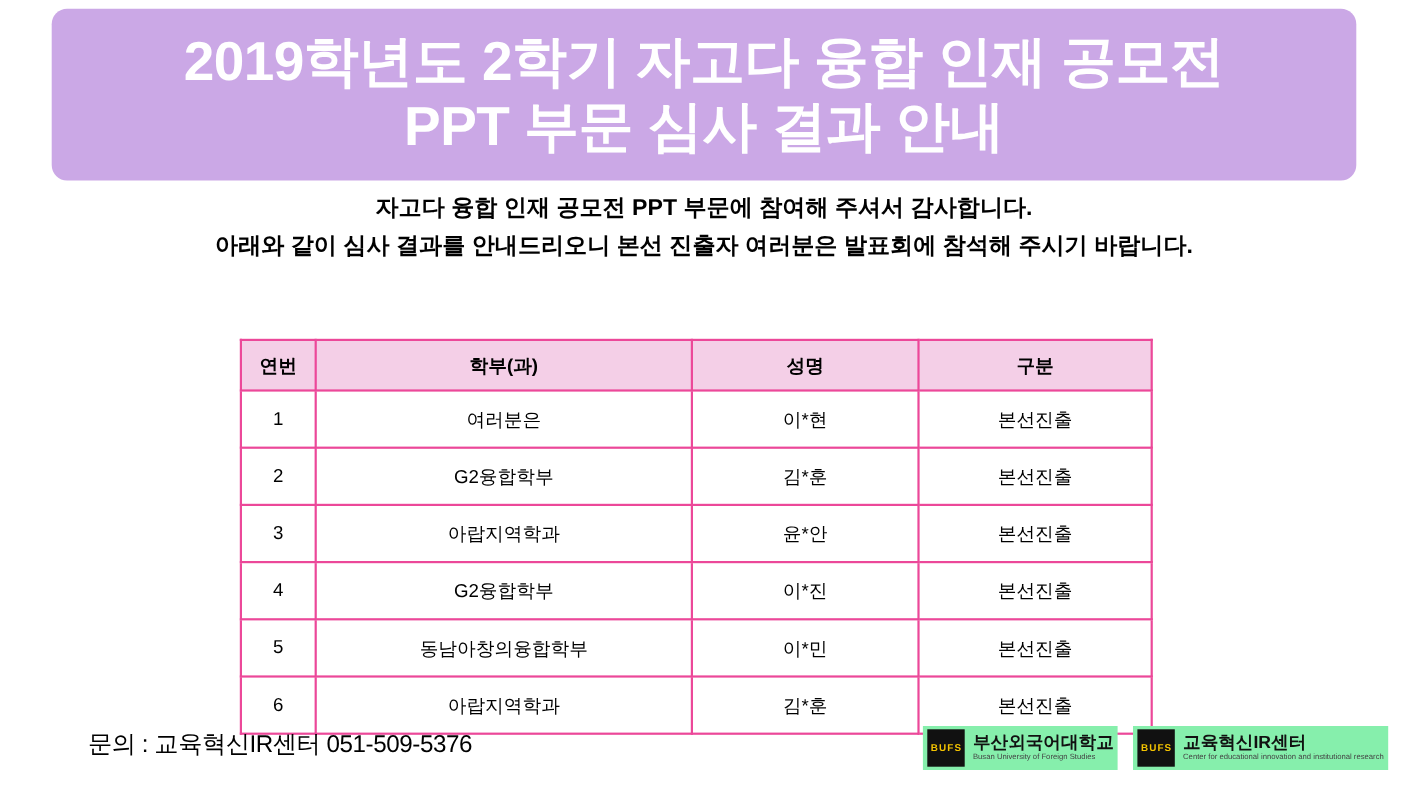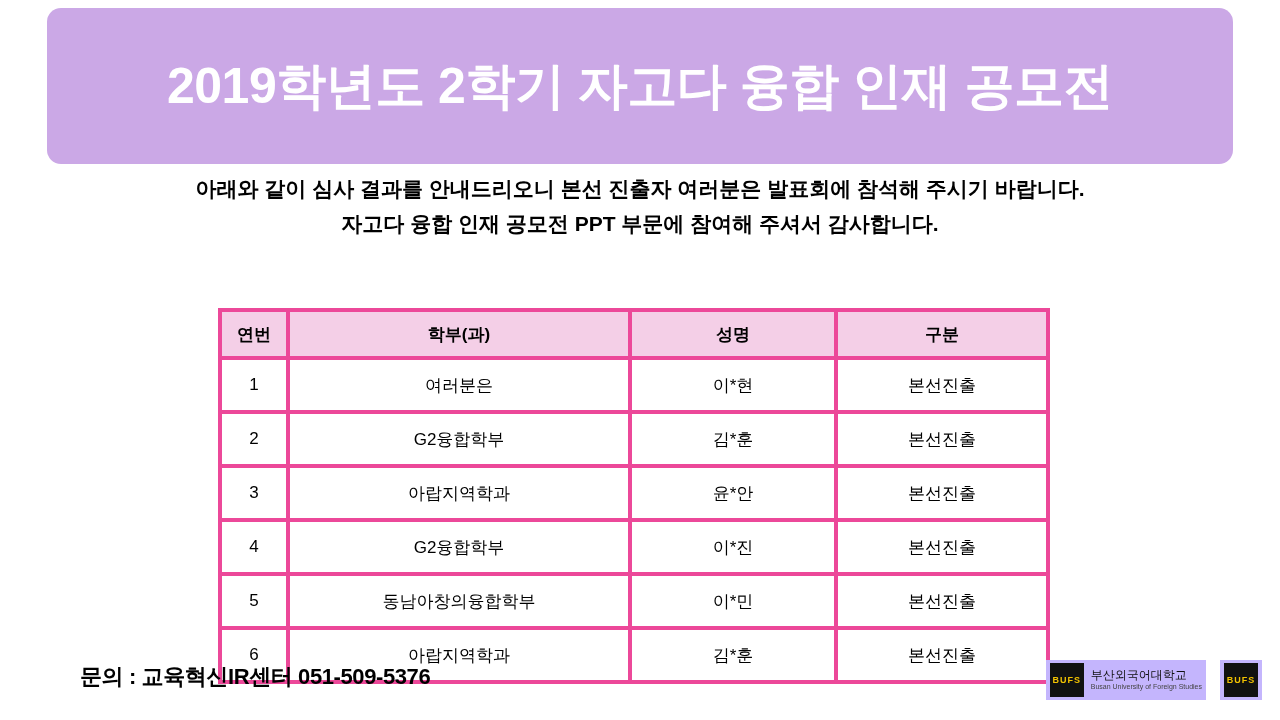--- a/index.html
+++ b/index.html
@@ -71,21 +71,21 @@
     top: 308px;
     width: 828px;
   }
   table.result-table {
     border-collapse: collapse;
     width: 828px;
     table-layout: fixed;
   }
   table.result-table th,
   table.result-table td {
-    border: 4px solid #ec4899;
+    border: 2px solid #ec4899;
     text-align: center;
     vertical-align: middle;
     font-size: 17px;
     color: #000000;
     height: 50px;
     padding: 0;
   }
   table.result-table thead th {
     background: #f4cfe7;
     font-weight: bold;
@@ -100,39 +100,39 @@
   col.c-dept  { width: 342px; }
   col.c-name  { width: 206px; }
   col.c-type  { width: 212px; }
 
   
   .footer-contact {
     position: absolute;
     left: 80px;
     top: 662px;
     font-size: 22px;
-    font-weight: bold;
+    font-weight: normal;
     letter-spacing: -0.4px;
     color: #000000;
     white-space: nowrap;
   }
 
   .logos {
     position: absolute;
     right: 18px;
     top: 660px;
     display: flex;
     align-items: center;
     gap: 14px;
   }
   .logo {
     display: flex;
     align-items: center;
     gap: 7px;
-    background: #c4b5fd;
+    background: #86efac;
     padding: 3px 4px;
   }
   .logo-mark {
     width: 34px;
     height: 34px;
     background: #111111;
     color: #f2c200;
     font-size: 9px;
     font-weight: bold;
     line-height: 11px;
@@ -143,43 +143,44 @@
     letter-spacing: 1px;
     box-sizing: border-box;
   }
   .logo-text {
     display: flex;
     flex-direction: column;
     justify-content: center;
     line-height: 1.12;
   }
   .logo-text .ko {
-    font-size: 12px;
-    font-weight: normal;
+    font-size: 16px;
+    font-weight: bold;
     color: #111111;
     white-space: nowrap;
   }
   .logo-text .en {
     font-size: 7px;
     color: #444444;
     white-space: nowrap;
   }
 </style>
 </head>
 <body>
 
 <div class="slide">
 
   <div class="title-banner">
     <div class="title-line">2019학년도 2학기 자고다 융합 인재 공모전</div>
+    <div class="title-line">PPT 부문 심사 결과 안내</div>
   </div>
 
   <div class="intro">
+    <div class="intro-line">자고다 융합 인재 공모전 PPT 부문에 참여해 주셔서 감사합니다.</div>
     <div class="intro-line">아래와 같이 심사 결과를 안내드리오니 본선 진출자 여러분은 발표회에 참석해 주시기 바랍니다.</div>
-    <div class="intro-line">자고다 융합 인재 공모전 PPT 부문에 참여해 주셔서 감사합니다.</div>
   </div>
 
   <div class="result-table-wrap">
     <table class="result-table">
       <colgroup>
         <col class="c-no">
         <col class="c-dept">
         <col class="c-name">
         <col class="c-type">
       </colgroup>
@@ -241,16 +242,20 @@
       </div>
       <div class="logo-text">
         <span class="ko">부산외국어대학교</span>
         <span class="en">Busan University of Foreign Studies</span>
       </div>
     </div>
     <div class="logo">
       <div class="logo-mark">
         <span>BUFS</span>
       </div>
+      <div class="logo-text">
+        <span class="ko">교육혁신IR센터</span>
+        <span class="en">Center for educational innovation and institutional research</span>
+      </div>
     </div>
   </div>
 
 </div>
 
 </body></html>

